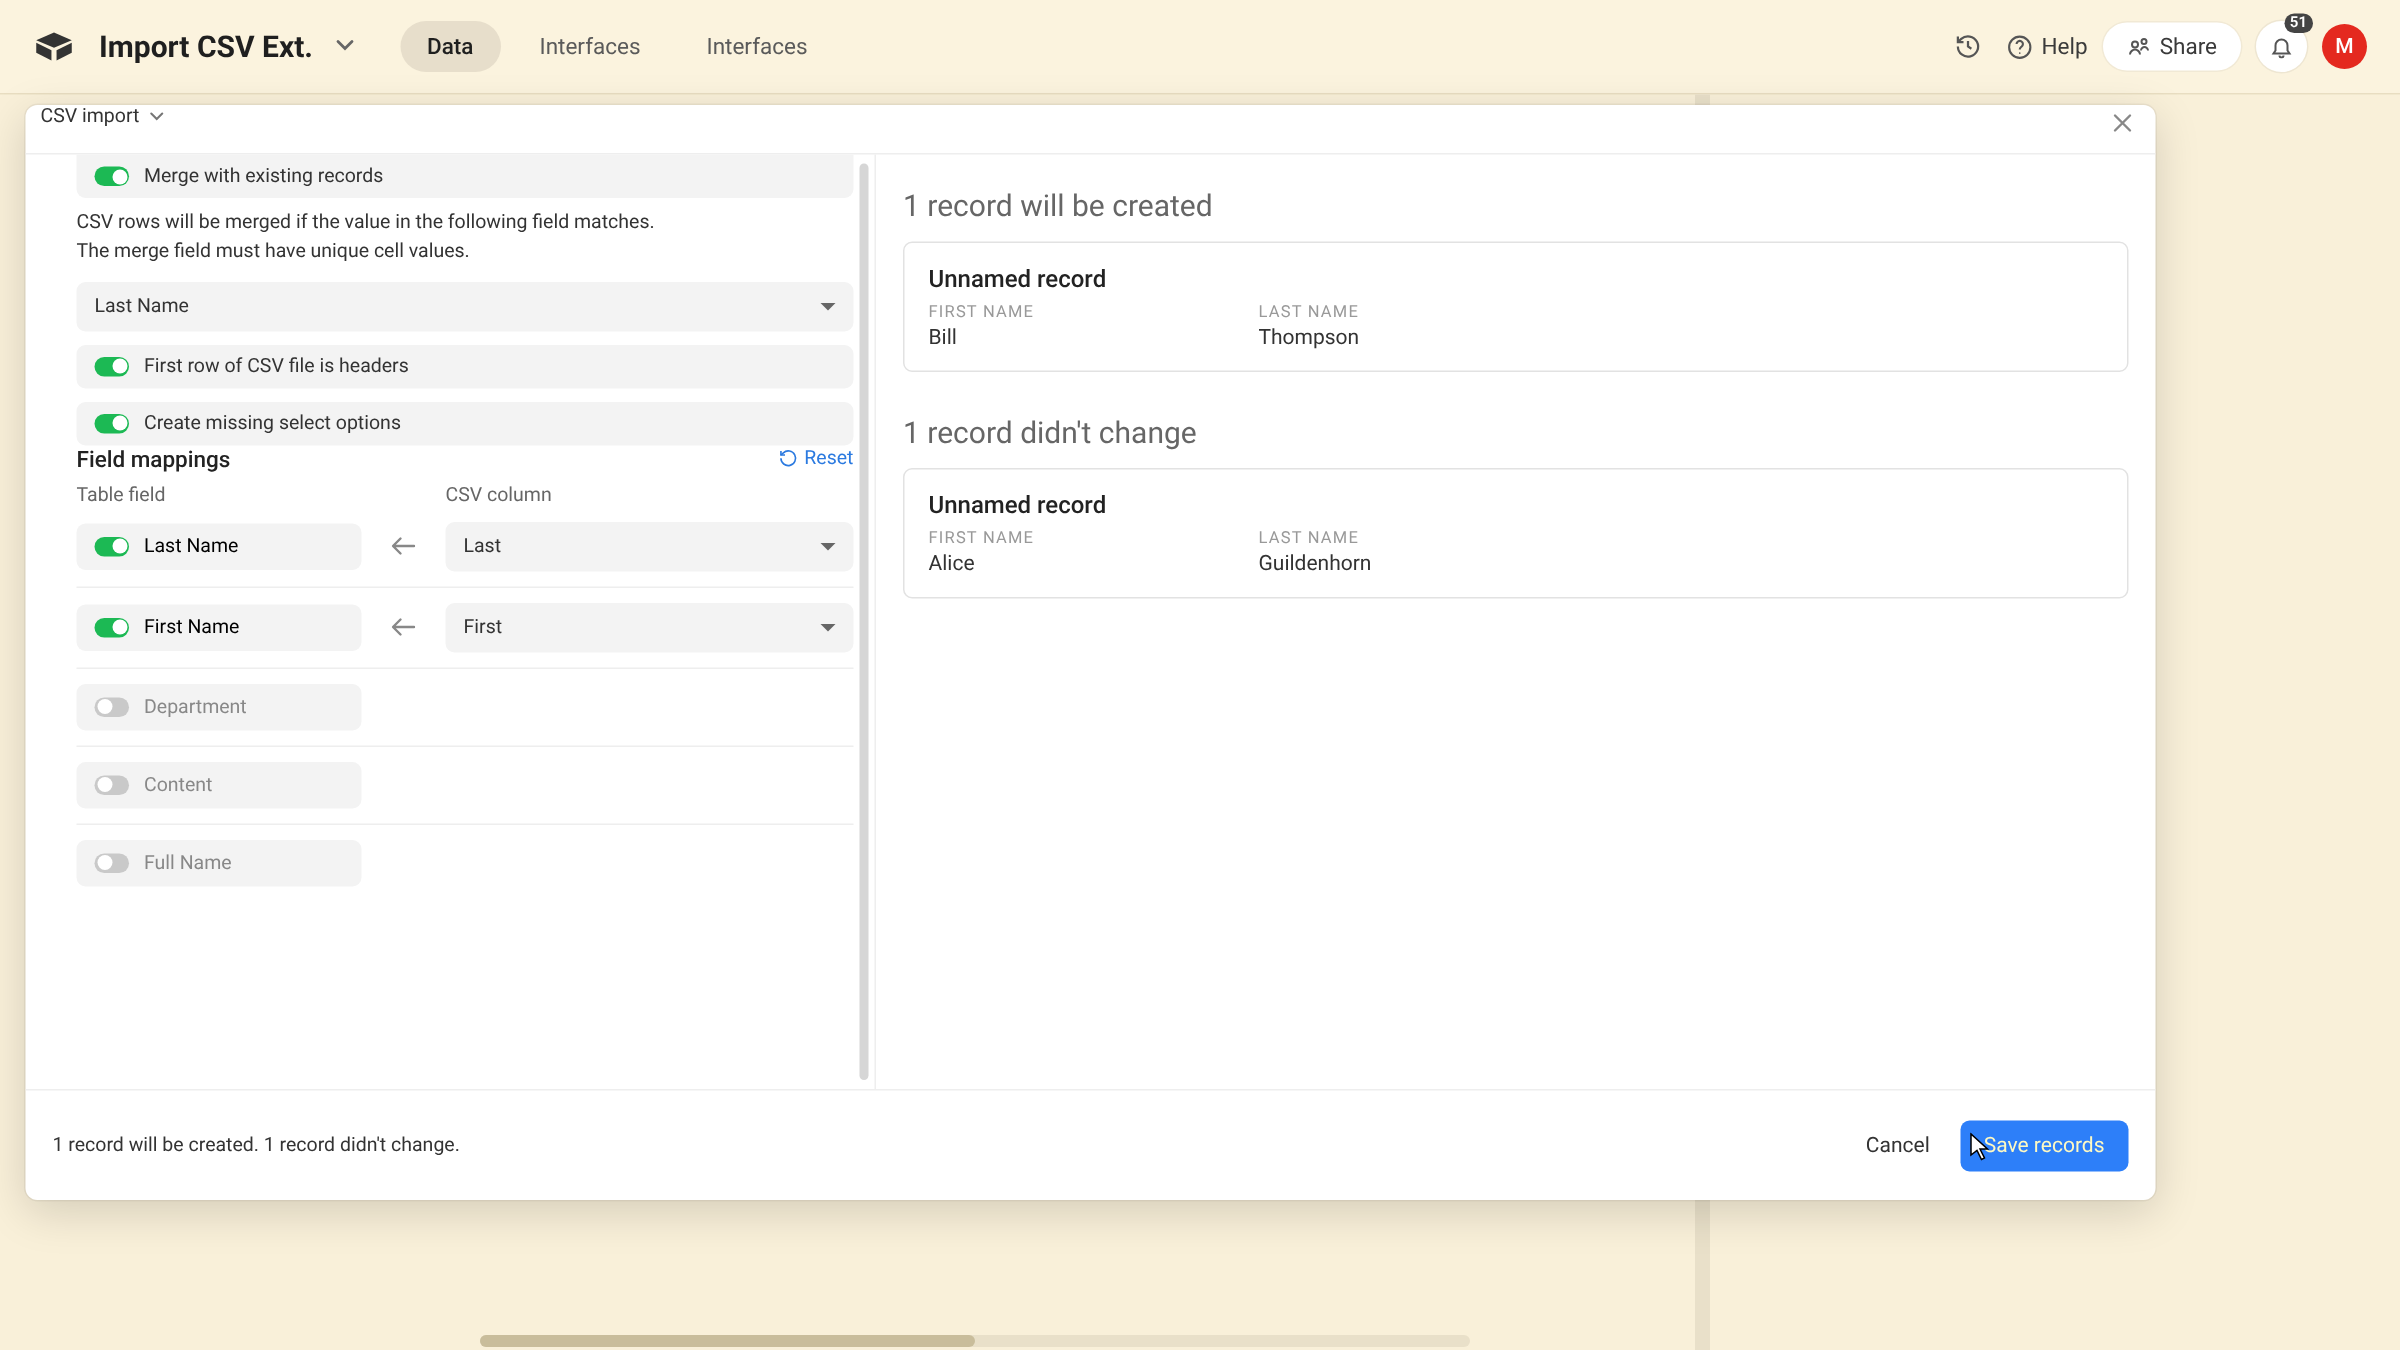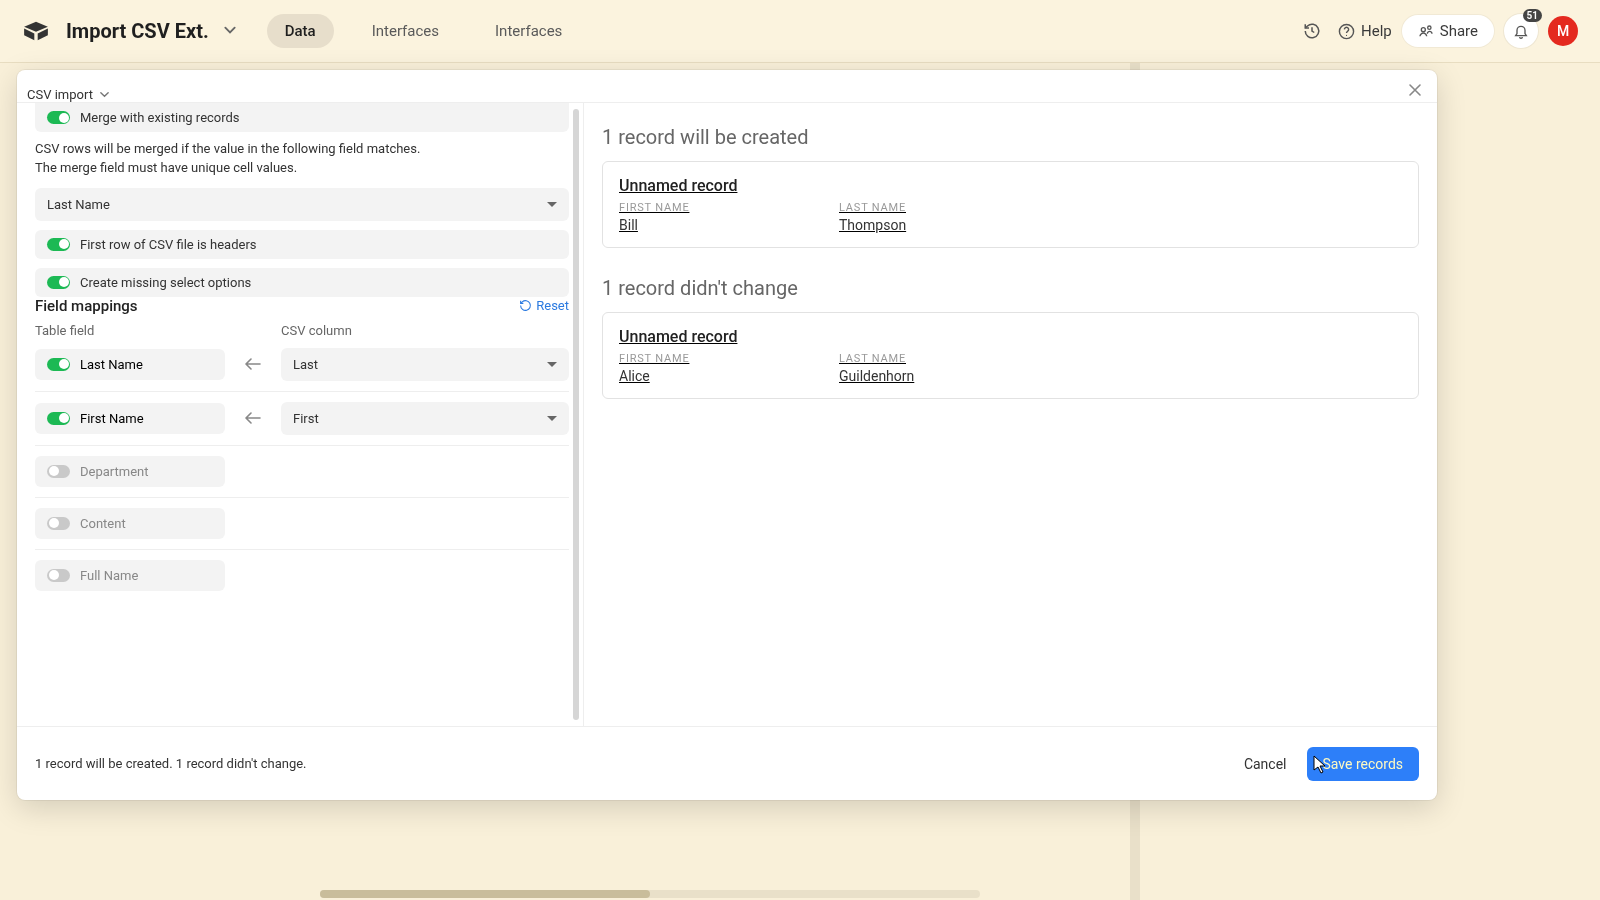--- a/index.html
+++ b/index.html
@@ -13,21 +13,21 @@
     padding: 0 22px;
     background: #fbf3de;
     border-bottom: 1px solid #e8ddc1;
   }
   .topbar-left { display: flex; align-items: center; gap: 12px; flex: 1; }
   .topbar-right { display: flex; align-items: center; gap: 10px; }
   .app-icon { width: 28px; height: 22px; }
   .app-icon svg { width: 100%; height: 100%; }
   .base-title { font-size: 20px; font-weight: 700; color: #1f1f1f; margin-left: 4px; margin-right: 2px; }
   .chev-icon svg { width: 14px; height: 14px; }
-  .nav-tabs { display: flex; align-items: center; gap: 20px; margin-left: 18px; }
+  .nav-tabs { display: flex; align-items: center; gap: 8px; margin-left: 18px; }
   .nav-tab {
     padding: 8px 18px; border-radius: 20px;
     font-size: 15px; color: #5a5a5a;
     cursor: pointer;
   }
   .nav-tab.active { background: #e7decb; color: #1f1f1f; font-weight: 500; }
   .icon-circle {
     width: 32px; height: 32px; border-radius: 50%;
     display: flex; align-items: center; justify-content: center;
     color: #555;
@@ -59,35 +59,35 @@
     width: 1420px; height: 730px;
     background: #fff;
     border-radius: 8px;
     box-shadow: 0 8px 30px rgba(0,0,0,0.15), 0 0 0 1px rgba(0,0,0,0.05);
     display: flex; flex-direction: column;
     overflow: hidden;
   }
   .dialog-head {
     height: 33px; flex: none;
     border-bottom: 1px solid #eee;
-    display: flex; align-items: flex-end;
+    display: flex; align-items: flex-start;
     padding: 0 10px 0 10px;
   }
   .dialog-title-wrap { display: flex; align-items: center; gap: 6px; }
   .dialog-title { font-size: 13px; color: #333; }
   .close-btn { margin-left: auto; width: 24px; height:24px; display:flex; align-items:center; justify-content:center; color:#777; cursor:pointer; }
 
   .dialog-body { flex: 1; display: flex; min-height: 0; }
 
   
   .left-panel {
     width: 567px; flex: none;
     border-right: 1px solid #eee;
     position: relative;
-    padding: 0 0 0 0;
+    padding: 0 0 0 16px;
   }
   .left-scroll {
     height: 100%;
     overflow: auto;
     padding-right: 14px;
   }
   .left-inner { padding: 0 0 10px 18px; }
   .scrollbar-visual {
     position: absolute; right: 2px; top: 6px;
     width: 10px; height: calc(100% - 12px);
@@ -171,21 +171,20 @@
   .right-panel {
     flex: 1;
     padding: 22px 18px 0 18px;
     overflow: auto;
   }
   .rp-heading { font-size: 20px; color:#666; margin-bottom: 12px; }
   .record-card {
     border: 1px solid #e2e2e2; border-radius: 6px;
     padding: 14px 32px 14px 16px;
     margin-bottom: 28px;
-    text-decoration: underline;
   }
   .record-title { font-size: 16px; color:#222; font-weight: 500; margin-bottom: 6px; }
   .record-fields { display:flex; gap: 80px; }
   .rf { min-width: 140px; }
   .rf-label { font-size: 11px; letter-spacing: 0.8px; color:#999; text-transform: uppercase; }
   .rf-val { font-size: 14px; color:#333; margin-top: 3px; }
 
   
   .dialog-foot {
     height: 74px; flex:none;

